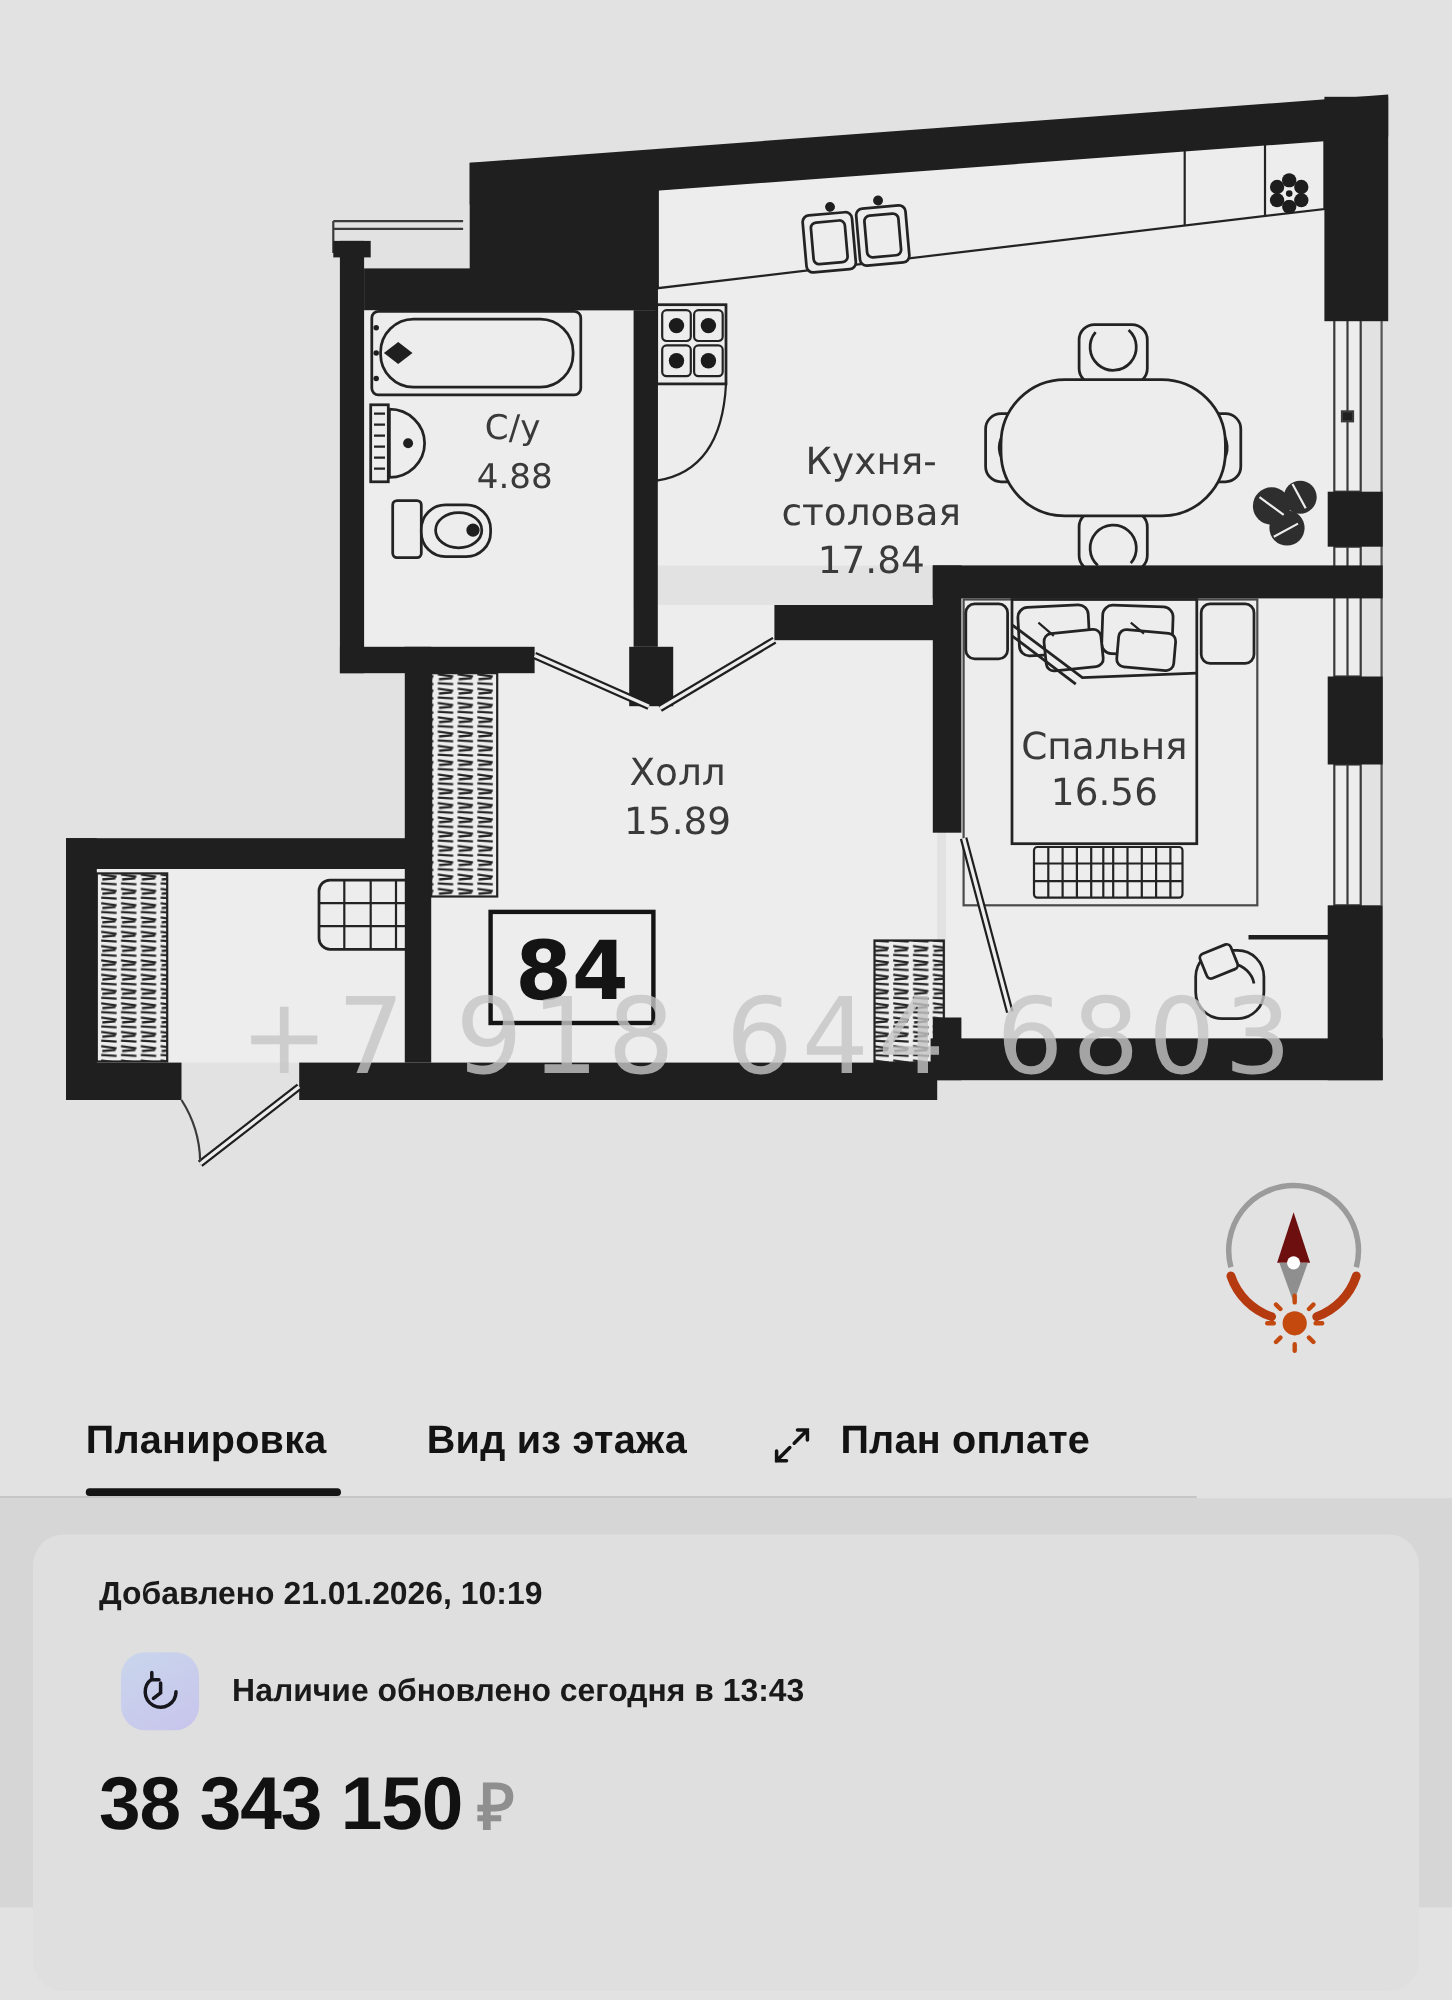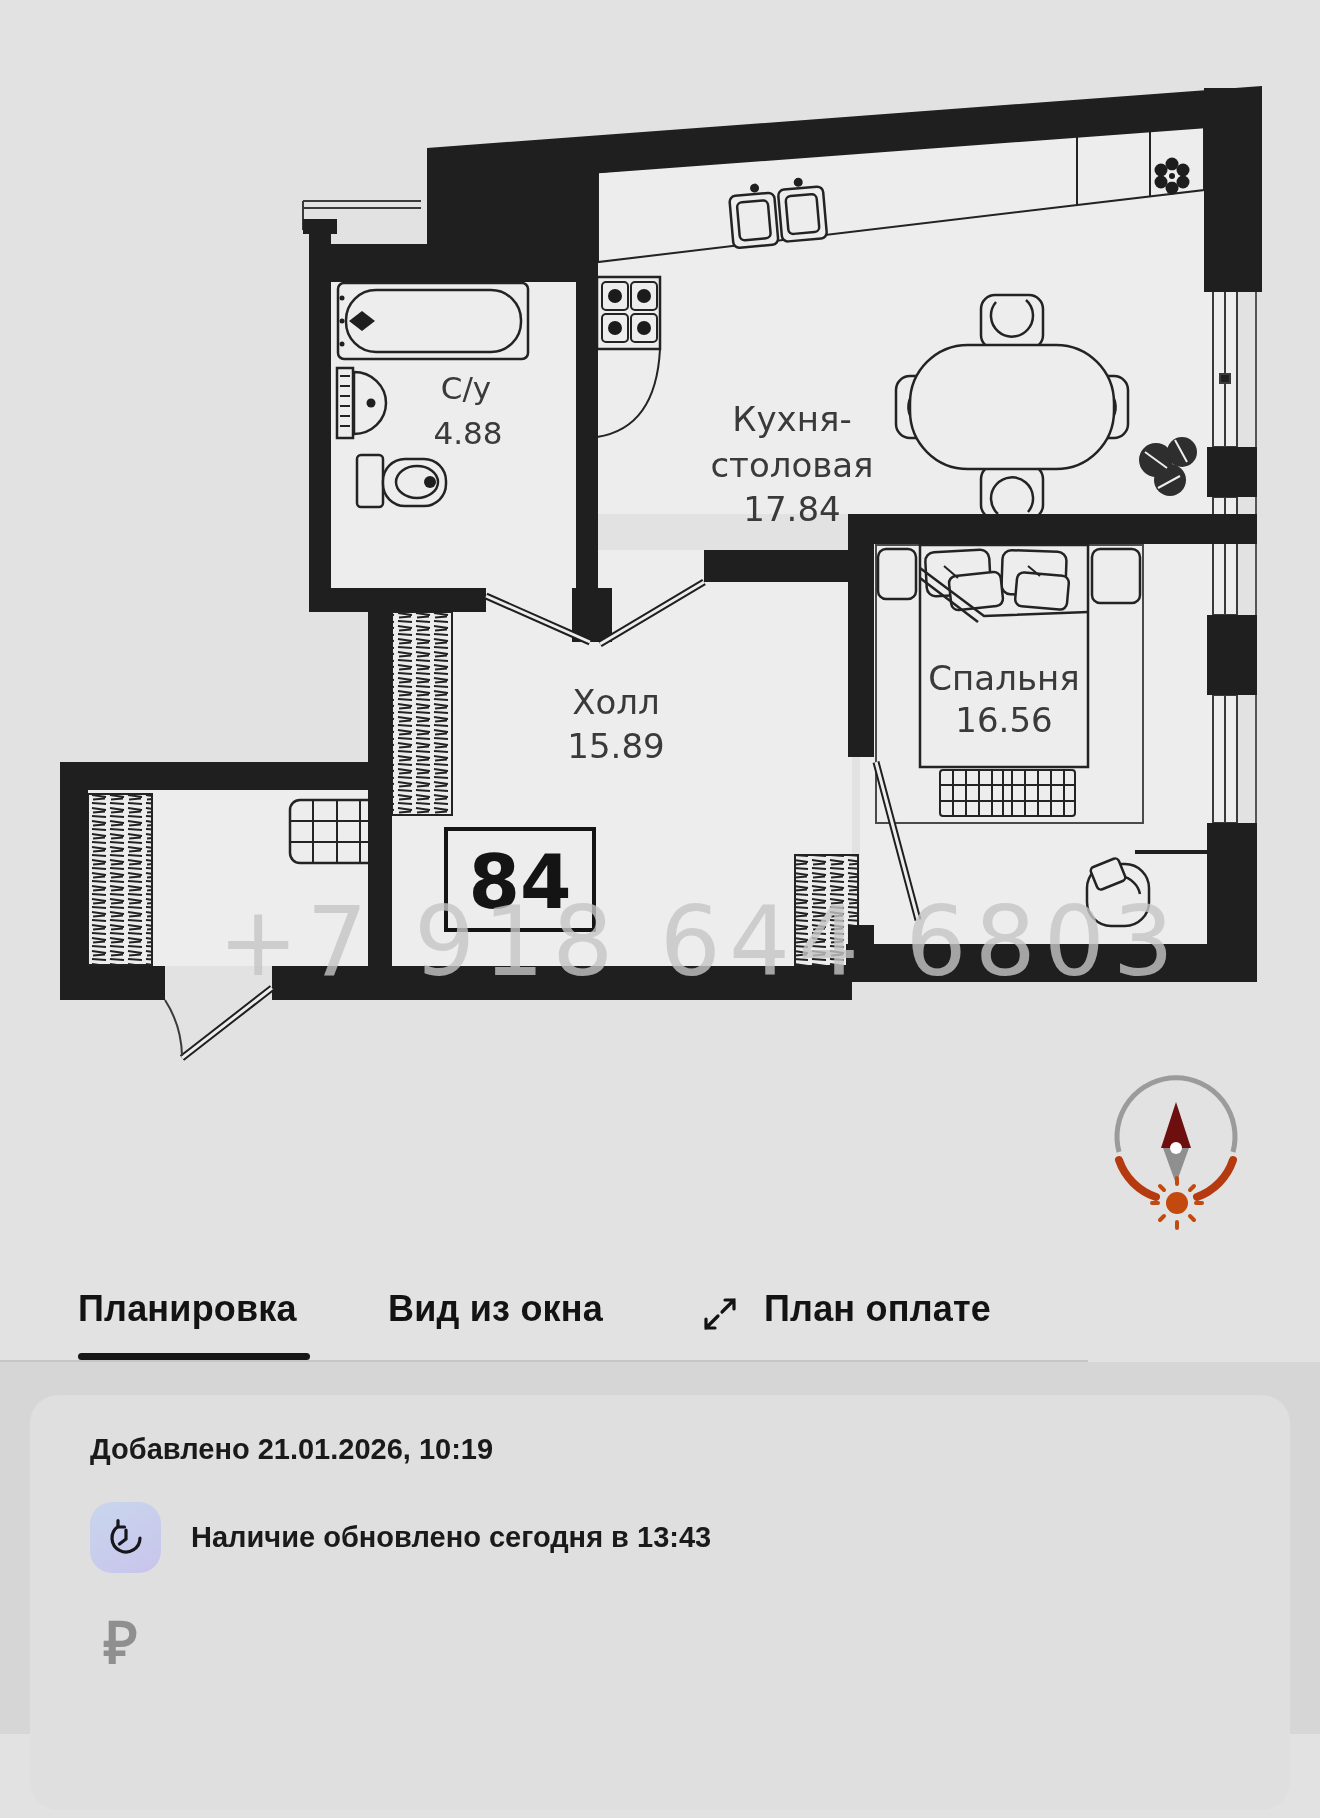--- a/index.html
+++ b/index.html
@@ -10,21 +10,21 @@
   
   .tabbar{position:absolute;left:0;top:1270px;width:1088px;height:92px;border-bottom:2px solid #c6c6c6;box-sizing:border-box;}
   .tab{position:absolute;top:18px;font-size:36px;font-weight:700;color:#131313;letter-spacing:.2px;}
   .tab-underline{position:absolute;left:78px;bottom:0;width:232px;height:7px;background:#161616;border-radius:4px;}
   .expand{position:absolute;left:698px;top:22px;}
 
   
   .lower{position:absolute;left:0;top:1362px;width:1320px;height:372px;background:#d6d6d6;}
   .card{position:absolute;left:30px;top:33px;width:1260px;height:415px;background:#dfdfdf;border-radius:28px;box-sizing:border-box;padding:38px 60px;}
   .added{font-size:29px;font-weight:700;color:#1a1a1a;}
-  .avail-row{margin-top:36px;display:flex;align-items:center;gap:30px;}
+  .avail-row{margin-top:36px;display:flex;align-items:center;gap:30px;margin-left:20px;}
   .badge{width:71px;height:71px;border-radius:22px;background:linear-gradient(150deg,#c9d6ec 0%,#c8c4ec 100%);display:flex;align-items:center;justify-content:center;flex:0 0 auto;}
   .avail{font-size:29px;font-weight:700;color:#1a1a1a;}
   .price-row{margin-top:28px;display:flex;align-items:baseline;}
   .price{font-size:68px;font-weight:800;color:#111;letter-spacing:-1px;}
   .cur{font-size:58px;font-weight:700;color:#8f8f8f;margin-left:14px;}
   .note{margin-top:28px;font-size:29px;font-weight:700;color:#1a1a1a;}
 
   .plan-label{font-family:"DejaVu Sans",sans-serif;fill:#3a3a3a;font-weight:500;}
   .wm{font-family:"DejaVu Sans",sans-serif;}
 </style>
@@ -255,21 +255,21 @@
       <g stroke-width="4" stroke-linecap="round" stroke="#c3490f">
         <path d="M1177,1184 v-6 M1177,1222 v6 M1158,1203 h-6 M1196,1203 h6 M1164,1190 l-4,-4 M1190,1190 l4,-4 M1164,1216 l-4,4 M1190,1216 l4,4"></path>
       </g>
     </g>
   </g>
 </svg>
 </div>
 
 <div class="tabbar">
   <div class="tab" style="left:78px"><span>Планировка</span></div>
-  <div class="tab" style="left:388px"><span>Вид из окна</span></div>
+  <div class="tab" style="left:388px"><span>Вид из этажа</span></div>
   <svg class="expand" width="44" height="44" viewBox="0 0 44 44">
     <g stroke="#131313" stroke-width="3.2" fill="none" stroke-linecap="round">
       <path d="M24,20 L36,8 M27,8 h9 v9"></path>
       <path d="M20,24 L8,36 M8,27 v9 h9"></path>
     </g>
   </svg>
   <div class="tab" style="left:764px"><span>План оплате</span></div>
   <div class="tab-underline"></div>
 </div>
 
@@ -282,16 +282,17 @@
           <g fill="none" stroke="#16161c" stroke-width="3.2" stroke-linecap="round">
             <path d="M 35,21 A 14,14 0 1 1 13,9.5"></path>
             <path d="M 13,3.5 V 10 H 19.5"></path>
             <path d="M21,13 V 22 L 14.5,27"></path>
           </g>
         </svg>
       </div>
       <div class="avail">Наличие обновлено сегодня в 13:43</div>
     </div>
     <div class="price-row">
+      <span class="price">38 343 150</span>
       <span class="cur">₽</span>
     </div>
   </div>
 </div>
 
 </body></html>

